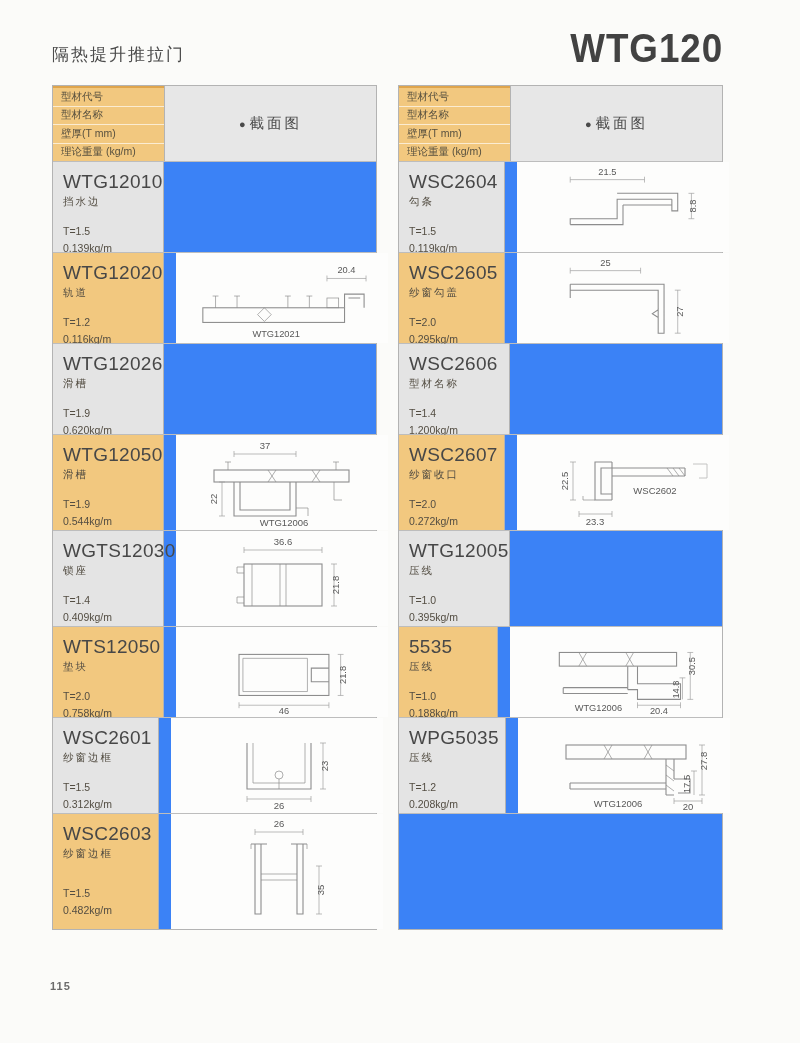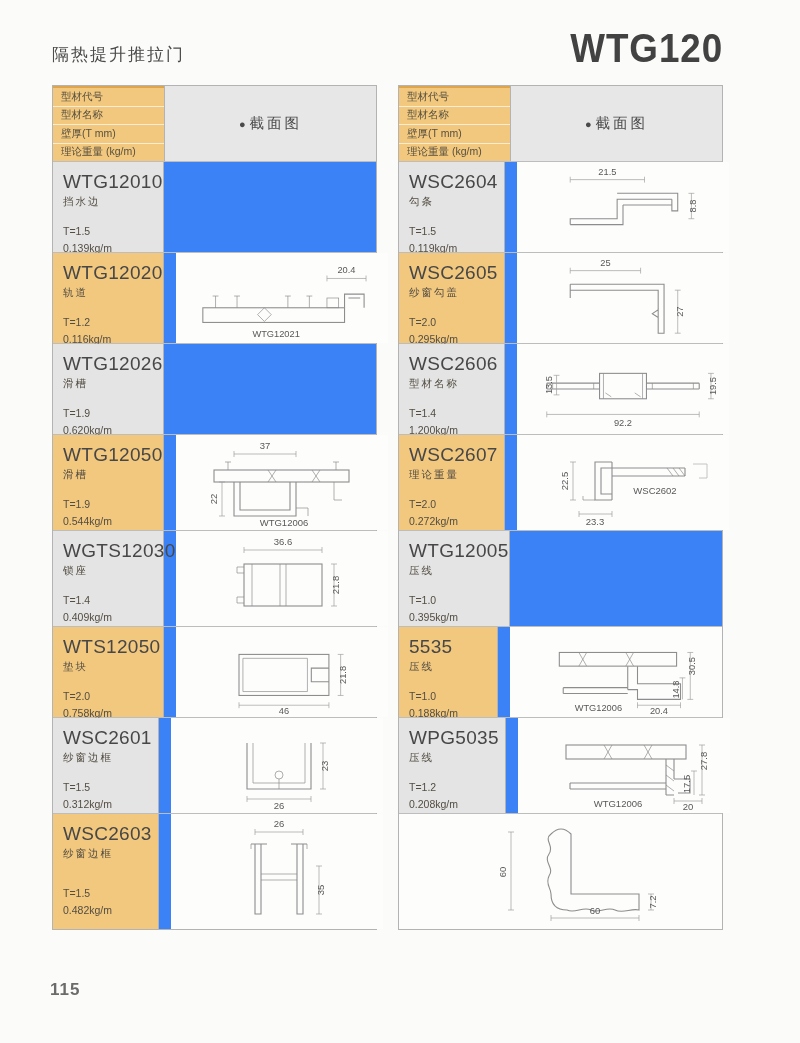--- a/index.html
+++ b/index.html
@@ -27,21 +27,21 @@
   .spec{margin-top:14px;font-size:10.5px;color:#534d42;line-height:1.65;}
   .h115 .spec{margin-top:24px;}
   .cell-draw{flex:1;display:flex;align-items:center;justify-content:center;background:#fdfdfc;}
   svg{display:block;}
   .p{fill:none;stroke:#8d8d8d;stroke-width:1.1;}
   .p2{fill:none;stroke:#8d8d8d;stroke-width:.7;}
   .lt{fill:none;stroke:#bdbdbd;stroke-width:.9;}
   .d{stroke:#9f9f9f;stroke-width:.7;fill:none;}
   .dt{font-size:9.5px;fill:#585858;}
   .sub{font-size:9.5px;fill:#585858;}
-  .footer{position:absolute;left:50px;top:980px;font-size:17px;font-weight:bold;color:#6b6b6b;letter-spacing:1px;}
+  .footer{position:absolute;left:50px;top:980px;font-size:11px;font-weight:bold;color:#6b6b6b;letter-spacing:1px;}
 </style>
 </head>
 <body>
 
 <div class="page">
 
   <div class="hdr">
     <div class="title">隔热提升推拉门</div>
     <div class="model">WTG120</div>
   </div>
@@ -277,40 +277,26 @@
 
       <div class="row">
         <div class="cell-label gray">
           <div class="code">WSC2606</div>
           <div class="pname">型材名称</div>
           <div class="spec">
             <div>T=1.4</div>
             <div>1.200kg/m</div>
           </div>
         </div>
-        <div class="cell-draw">
-          <svg width="212" height="86" viewBox="0 0 212 88">
-            <rect class="p" x="82" y="28" width="48" height="26"></rect>
-            <path class="p2" d="M86,28 V54 M126,28 V54 M88,48 L94,52 M118,48 L124,52"></path>
-            <path class="p" d="M28,38 H82 M28,44 H82 M28,38 V44 M130,38 H184 M130,44 H184 M184,38 V44"></path>
-            <path class="p2" d="M34,38 V44 M76,38 V44 M136,38 V44 M178,38 V44"></path>
-            <path class="d" d="M38,30 V50 M35,30 H41 M35,50 H41"></path>
-            <text class="dt" x="33" y="40" text-anchor="middle" transform="rotate(-90 33 40)">13.5</text>
-            <path class="d" d="M196,28 V54 M193,28 H199 M193,54 H199"></path>
-            <text class="dt" x="201" y="41" text-anchor="middle" transform="rotate(-90 201 41)">19.5</text>
-            <path class="d" d="M28,70 H184 M28,67 V73 M184,67 V73"></path>
-            <text class="dt" x="106" y="82" text-anchor="middle">92.2</text>
-          </svg>
-        </div>
       </div>
 
       <div class="row h95">
         <div class="cell-label orange">
           <div class="code">WSC2607</div>
-          <div class="pname">理论重量</div>
+          <div class="pname">纱窗收口</div>
           <div class="spec">
             <div>T=2.0</div>
             <div>0.272kg/m</div>
           </div>
         </div>
         <div class="cell-draw">
           <svg width="212" height="90" viewBox="0 0 212 90">
             <path class="p" d="M95,24 H78 V62 H95 M95,30 H84 V56 H95"></path>
             <path class="p2" d="M78,62 H66 V58"></path>
             <path class="p" d="M95,24 V62 M95,30 H168 M95,38 H168 M168,30 V38"></path>
@@ -383,32 +369,18 @@
             <path class="d" d="M176,50 V74 M173,50 H179"></path>
             <text class="dt" x="172" y="63" text-anchor="middle" transform="rotate(-90 172 63)">17.5</text>
             <path class="d" d="M156,80 H184 M156,77 V83 M184,77 V83"></path>
             <text class="dt" x="170" y="89" text-anchor="middle">20</text>
             <text class="sub" x="100" y="86" text-anchor="middle">WTG12006</text>
           </svg>
         </div>
       </div>
 
       <div class="row h115">
-        <div class="cell-draw">
-          <svg width="212" height="108" viewBox="0 0 212 108">
-            <path class="p" d="M96,16 Q106,6 116,16 V76 H184 V92
-              C176,90 168,96 160,92 C152,88 144,96 136,92 C128,88 120,96 112,92
-              Q96,92 96,76
-              C96,70 90,66 94,58 C100,50 88,44 94,36 C100,28 88,22 96,16 Z"></path>
-            <path class="d" d="M56,14 V92 M53,14 H59 M53,92 H59"></path>
-            <text class="dt" x="51" y="54" text-anchor="middle" transform="rotate(-90 51 54)">60</text>
-            <path class="d" d="M196,76 V92 M193,76 H199 M193,92 H199"></path>
-            <text class="dt" x="201" y="84" text-anchor="middle" transform="rotate(-90 201 84)">7.2</text>
-            <path class="d" d="M96,100 H184 M96,97 V103 M184,97 V103"></path>
-            <text class="dt" x="140" y="96" text-anchor="middle">60</text>
-          </svg>
-        </div>
       </div>
     </div>
   </div>
 
   <div class="footer">115</div>
 </div>
 
 </body></html>

